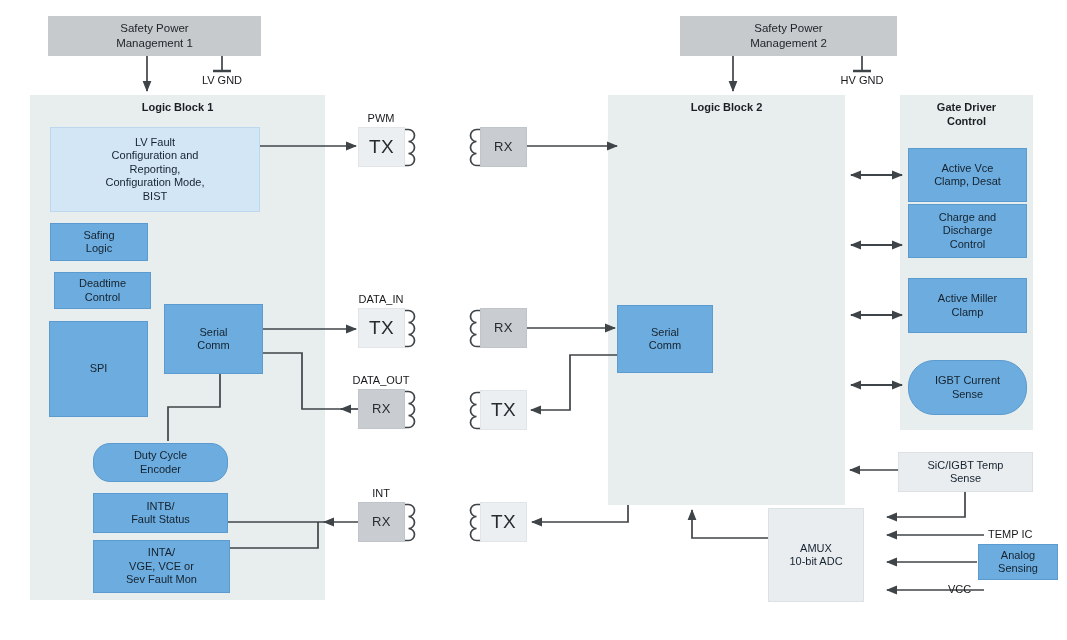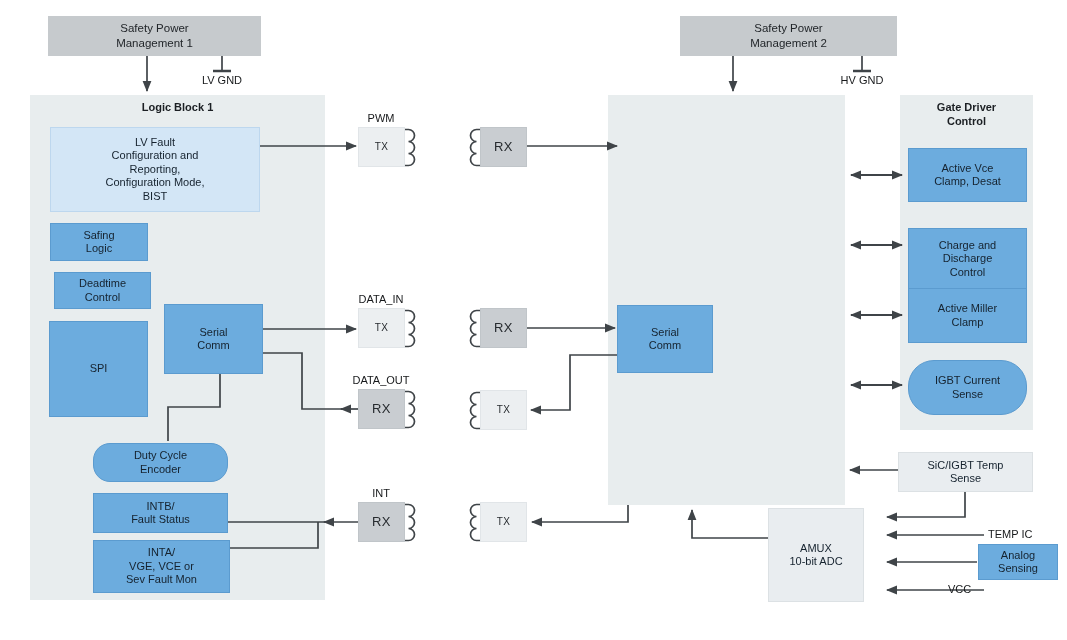--- a/index.html
+++ b/index.html
@@ -5,21 +5,21 @@
   html,body{margin:0;padding:0;background:#ffffff;}
   .stage{position:relative;width:1067px;height:640px;background:#ffffff;
          font-family:"Liberation Sans", sans-serif;overflow:hidden;}
   .abs{position:absolute;}
   .cont{background:#E8EDEE;}
   .bx{position:absolute;display:flex;align-items:center;justify-content:center;
       text-align:center;white-space:pre-line;font-size:11px;line-height:1.22;
       color:#15222E;box-sizing:border-box;}
   .blue{background:#6CACDE;border:1px solid #5B9BCF;}
   .lightblue{background:#D3E6F6;border:1px solid #BDD7EE;}
-  .tx{background:#ECEFF1;border:1px solid #E1E5E8;font-size:10px;color:#272B2F;letter-spacing:.4px;}
+  .tx{background:#ECEFF1;border:1px solid #E1E5E8;font-size:19px;color:#272B2F;letter-spacing:.4px;}
   .rx{background:#C9CDD1;border:1px solid #C0C5C9;font-size:13px;color:#272B2F;letter-spacing:.4px;}
   .spm{position:absolute;background:#C6CACD;display:flex;align-items:center;justify-content:center;
        text-align:center;white-space:pre-line;font-size:11.5px;line-height:1.3;color:#22262A;}
   .soft{background:#E9EDF0;border:1px solid #DCE1E4;}
   .ttl{position:absolute;font-weight:bold;font-size:11px;color:#1B1F23;text-align:center;
        white-space:pre-line;line-height:1.3;}
   .lbl{position:absolute;font-size:11px;color:#17191B;white-space:pre;}
   .lbl.ctr{text-align:center;}
   svg.wires{position:absolute;left:0;top:0;pointer-events:none;}
   .ln{stroke:#3F4448;stroke-width:1.7;fill:none;}
@@ -124,20 +124,21 @@
   </svg>
 
   <div class="spm" style="left:48px;top:16px;width:213px;height:40px;">Safety Power
 Management 1</div>
   <div class="spm" style="left:680px;top:16px;width:217px;height:40px;">Safety Power
 Management 2</div>
   <div class="lbl ctr" style="left:196px;top:74px;width:52px;">LV GND</div>
   <div class="lbl ctr" style="left:836px;top:74px;width:52px;">HV GND</div>
 
   <div class="ttl" style="left:30px;top:100px;width:295px;">Logic Block 1</div>
+  <div class="ttl" style="left:608px;top:100px;width:237px;">Logic Block 2</div>
   <div class="ttl" style="left:900px;top:100px;width:133px;">Gate Driver
 Control</div>
 
   <div class="bx lightblue" style="left:50px;top:127px;width:210px;height:85px;">LV Fault
 Configuration and
 Reporting,
 Configuration Mode,
 BIST</div>
   <div class="bx blue" style="left:50px;top:223px;width:98px;height:38px;">Safing
 Logic</div>
@@ -166,24 +167,24 @@
   <div class="bx rx" style="left:358px;top:389px;width:47px;height:40px;">RX</div>
   <div class="bx tx" style="left:480px;top:390px;width:47px;height:40px;">TX</div>
   <div class="bx rx" style="left:358px;top:502px;width:47px;height:40px;">RX</div>
   <div class="bx tx" style="left:480px;top:502px;width:47px;height:40px;">TX</div>
 
   <div class="bx blue" style="left:617px;top:305px;width:96px;height:68px;">Serial
 Comm</div>
 
   <div class="bx blue" style="left:908px;top:148px;width:119px;height:54px;">Active Vce
 Clamp, Desat</div>
-  <div class="bx blue" style="left:908px;top:228px;width:119px;height:62px;">Charge and
+  <div class="bx blue" style="left:908px;top:204px;width:119px;height:54px;">Charge and
 Discharge
 Control</div>
-  <div class="bx blue" style="left:908px;top:288px;width:119px;height:55px;">Active Miller
+  <div class="bx blue" style="left:908px;top:278px;width:119px;height:55px;">Active Miller
 Clamp</div>
   <div class="bx blue" style="left:908px;top:360px;width:119px;height:55px;border-radius:26px;">IGBT Current
 Sense</div>
 
   <div class="bx soft" style="left:898px;top:452px;width:135px;height:40px;">SiC/IGBT Temp
 Sense</div>
   <div class="bx soft" style="left:768px;top:508px;width:96px;height:94px;">AMUX
 10-bit ADC</div>
   <div class="bx blue" style="left:978px;top:544px;width:80px;height:36px;">Analog
 Sensing</div>

